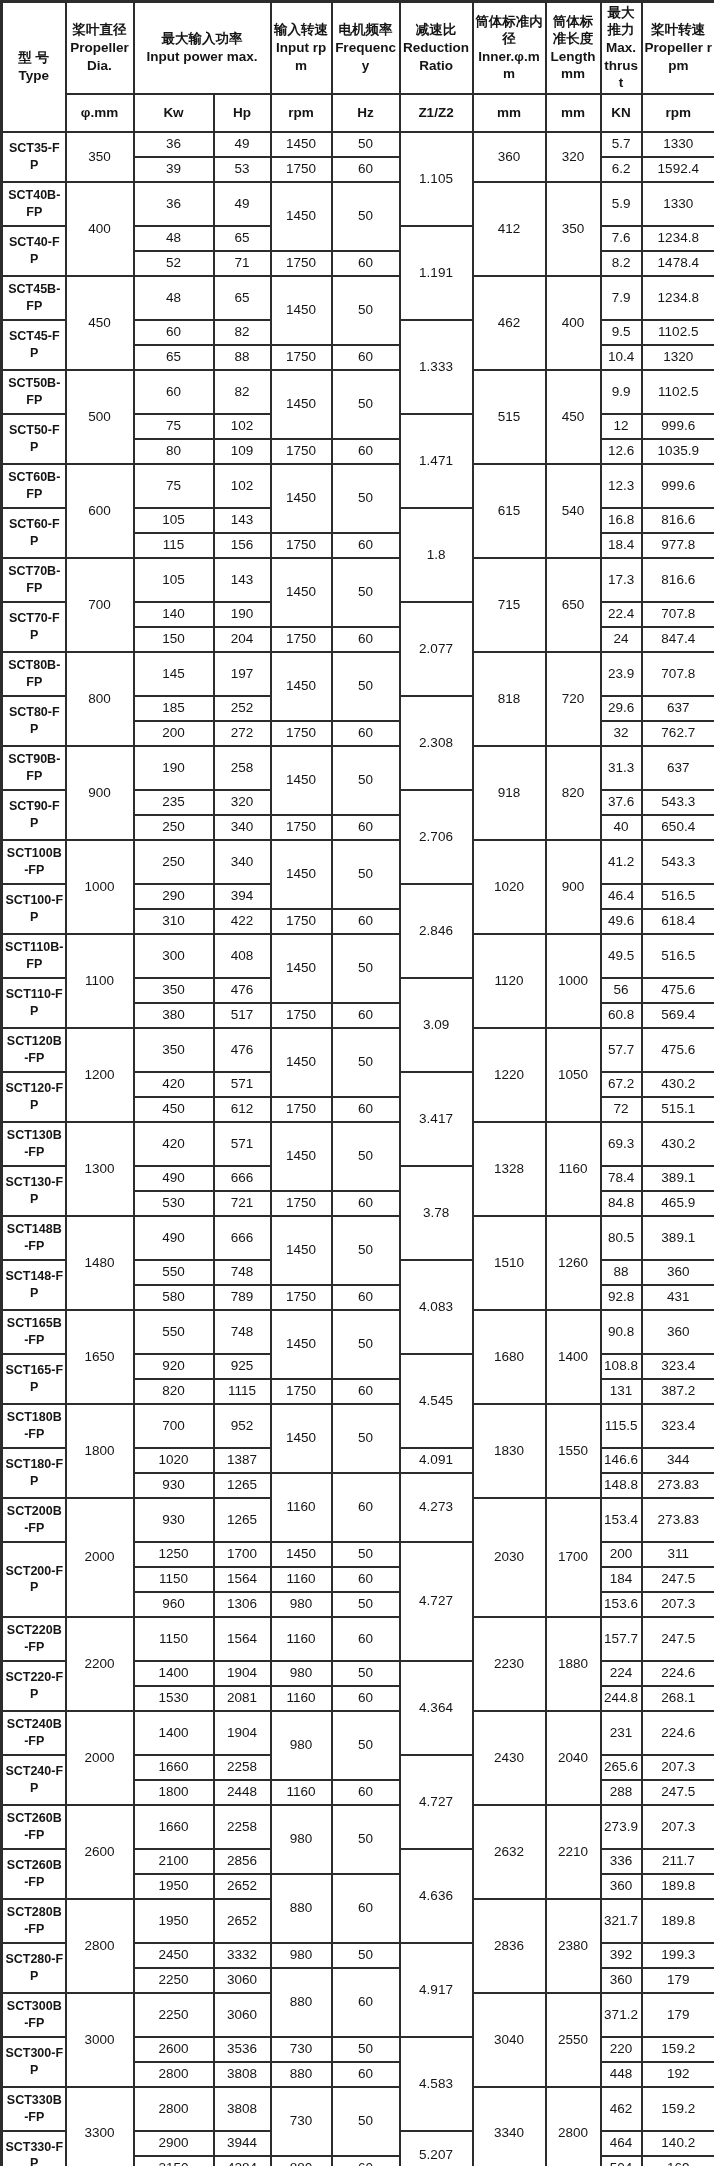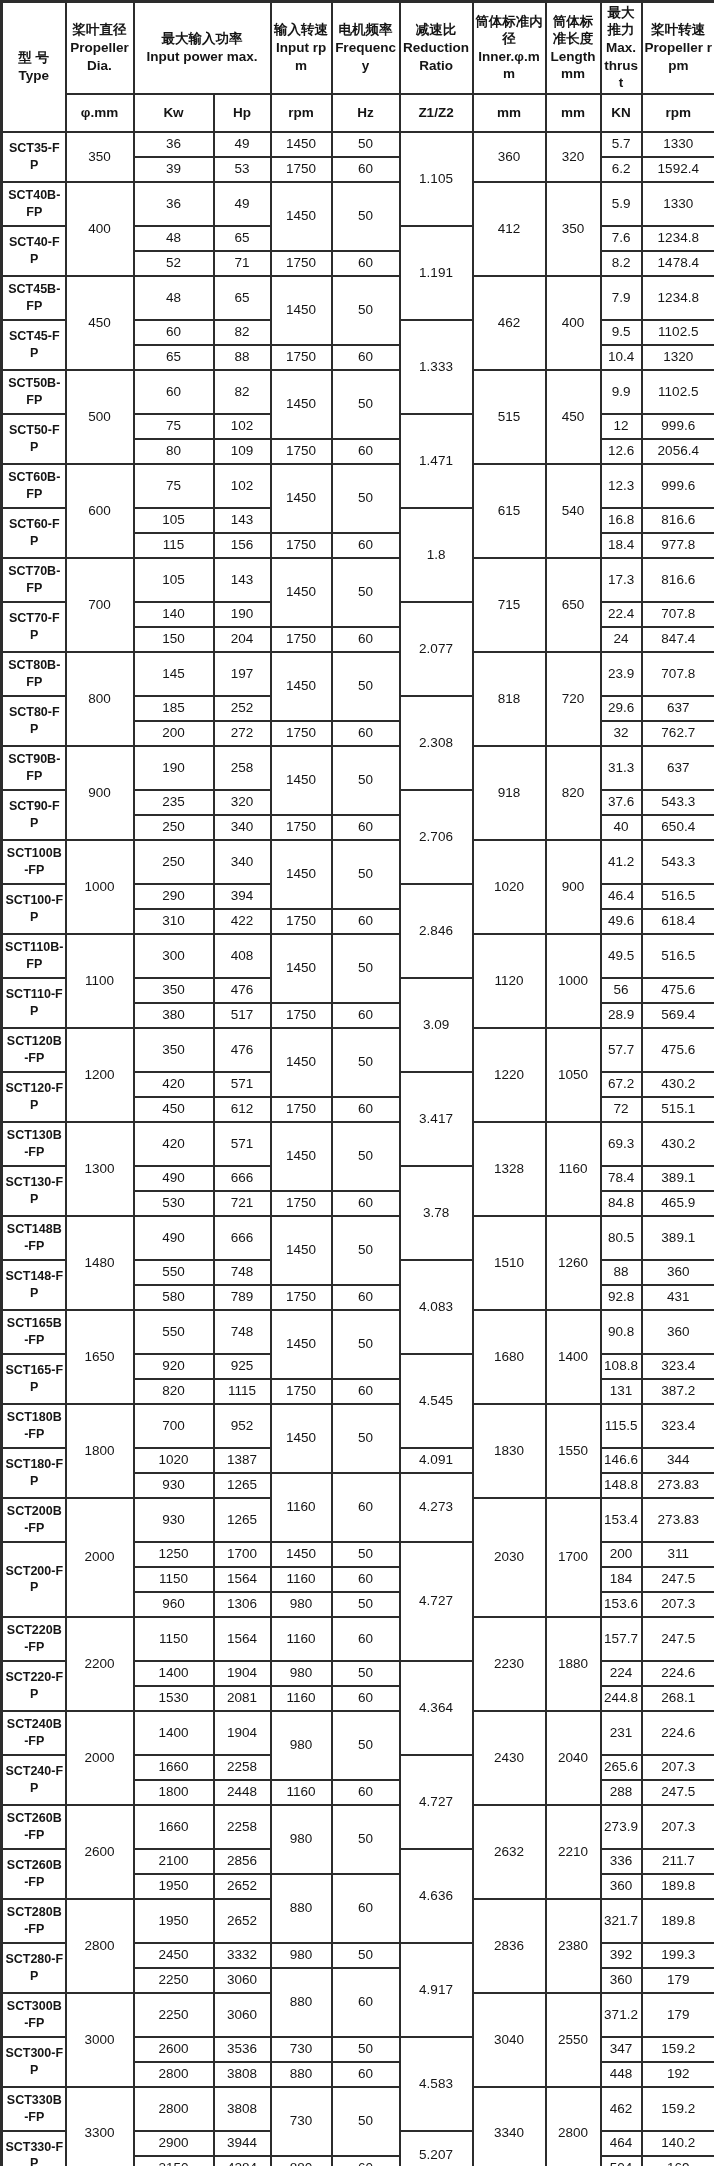--- a/index.html
+++ b/index.html
@@ -215,21 +215,21 @@
           <td rowspan="3" class="col-ratio">1.471</td>
           <td class="col-kn">12</td>
           <td class="col-pr">999.6</td>
         </tr>
         <tr>
           <td class="col-kw">80</td>
           <td class="col-hp">109</td>
           <td class="col-rpm">1750</td>
           <td class="col-hz">60</td>
           <td class="col-kn">12.6</td>
-          <td class="col-pr">2056.4</td>
+          <td class="col-pr">1035.9</td>
         </tr>
         <tr class="tall">
           <td class="col-type">SCT60B-FP</td>
           <td rowspan="3" class="col-dia">600</td>
           <td class="col-kw">75</td>
           <td class="col-hp">102</td>
           <td rowspan="2" class="col-rpm">1450</td>
           <td rowspan="2" class="col-hz">50</td>
           <td rowspan="3" class="col-inner">615</td>
           <td rowspan="3" class="col-len">540</td>
@@ -382,21 +382,21 @@
           <td class="col-hp">476</td>
           <td rowspan="3" class="col-ratio">3.09</td>
           <td class="col-kn">56</td>
           <td class="col-pr">475.6</td>
         </tr>
         <tr>
           <td class="col-kw">380</td>
           <td class="col-hp">517</td>
           <td class="col-rpm">1750</td>
           <td class="col-hz">60</td>
-          <td class="col-kn">28.9</td>
+          <td class="col-kn">60.8</td>
           <td class="col-pr">569.4</td>
         </tr>
         <tr class="tall">
           <td class="col-type">SCT120B-FP</td>
           <td rowspan="3" class="col-dia">1200</td>
           <td class="col-kw">350</td>
           <td class="col-hp">476</td>
           <td rowspan="2" class="col-rpm">1450</td>
           <td rowspan="2" class="col-hz">50</td>
           <td rowspan="3" class="col-inner">1220</td>
@@ -693,21 +693,21 @@
           <td class="col-kn">371.2</td>
           <td class="col-pr">179</td>
         </tr>
         <tr>
           <td rowspan="2" class="col-type">SCT300-FP</td>
           <td class="col-kw">2600</td>
           <td class="col-hp">3536</td>
           <td class="col-rpm">730</td>
           <td class="col-hz">50</td>
           <td rowspan="3" class="col-ratio">4.583</td>
-          <td class="col-kn">347</td>
+          <td class="col-kn">220</td>
           <td class="col-pr">159.2</td>
         </tr>
         <tr>
           <td class="col-kw">2800</td>
           <td class="col-hp">3808</td>
           <td class="col-rpm">880</td>
           <td class="col-hz">60</td>
           <td class="col-kn">448</td>
           <td class="col-pr">192</td>
         </tr>

